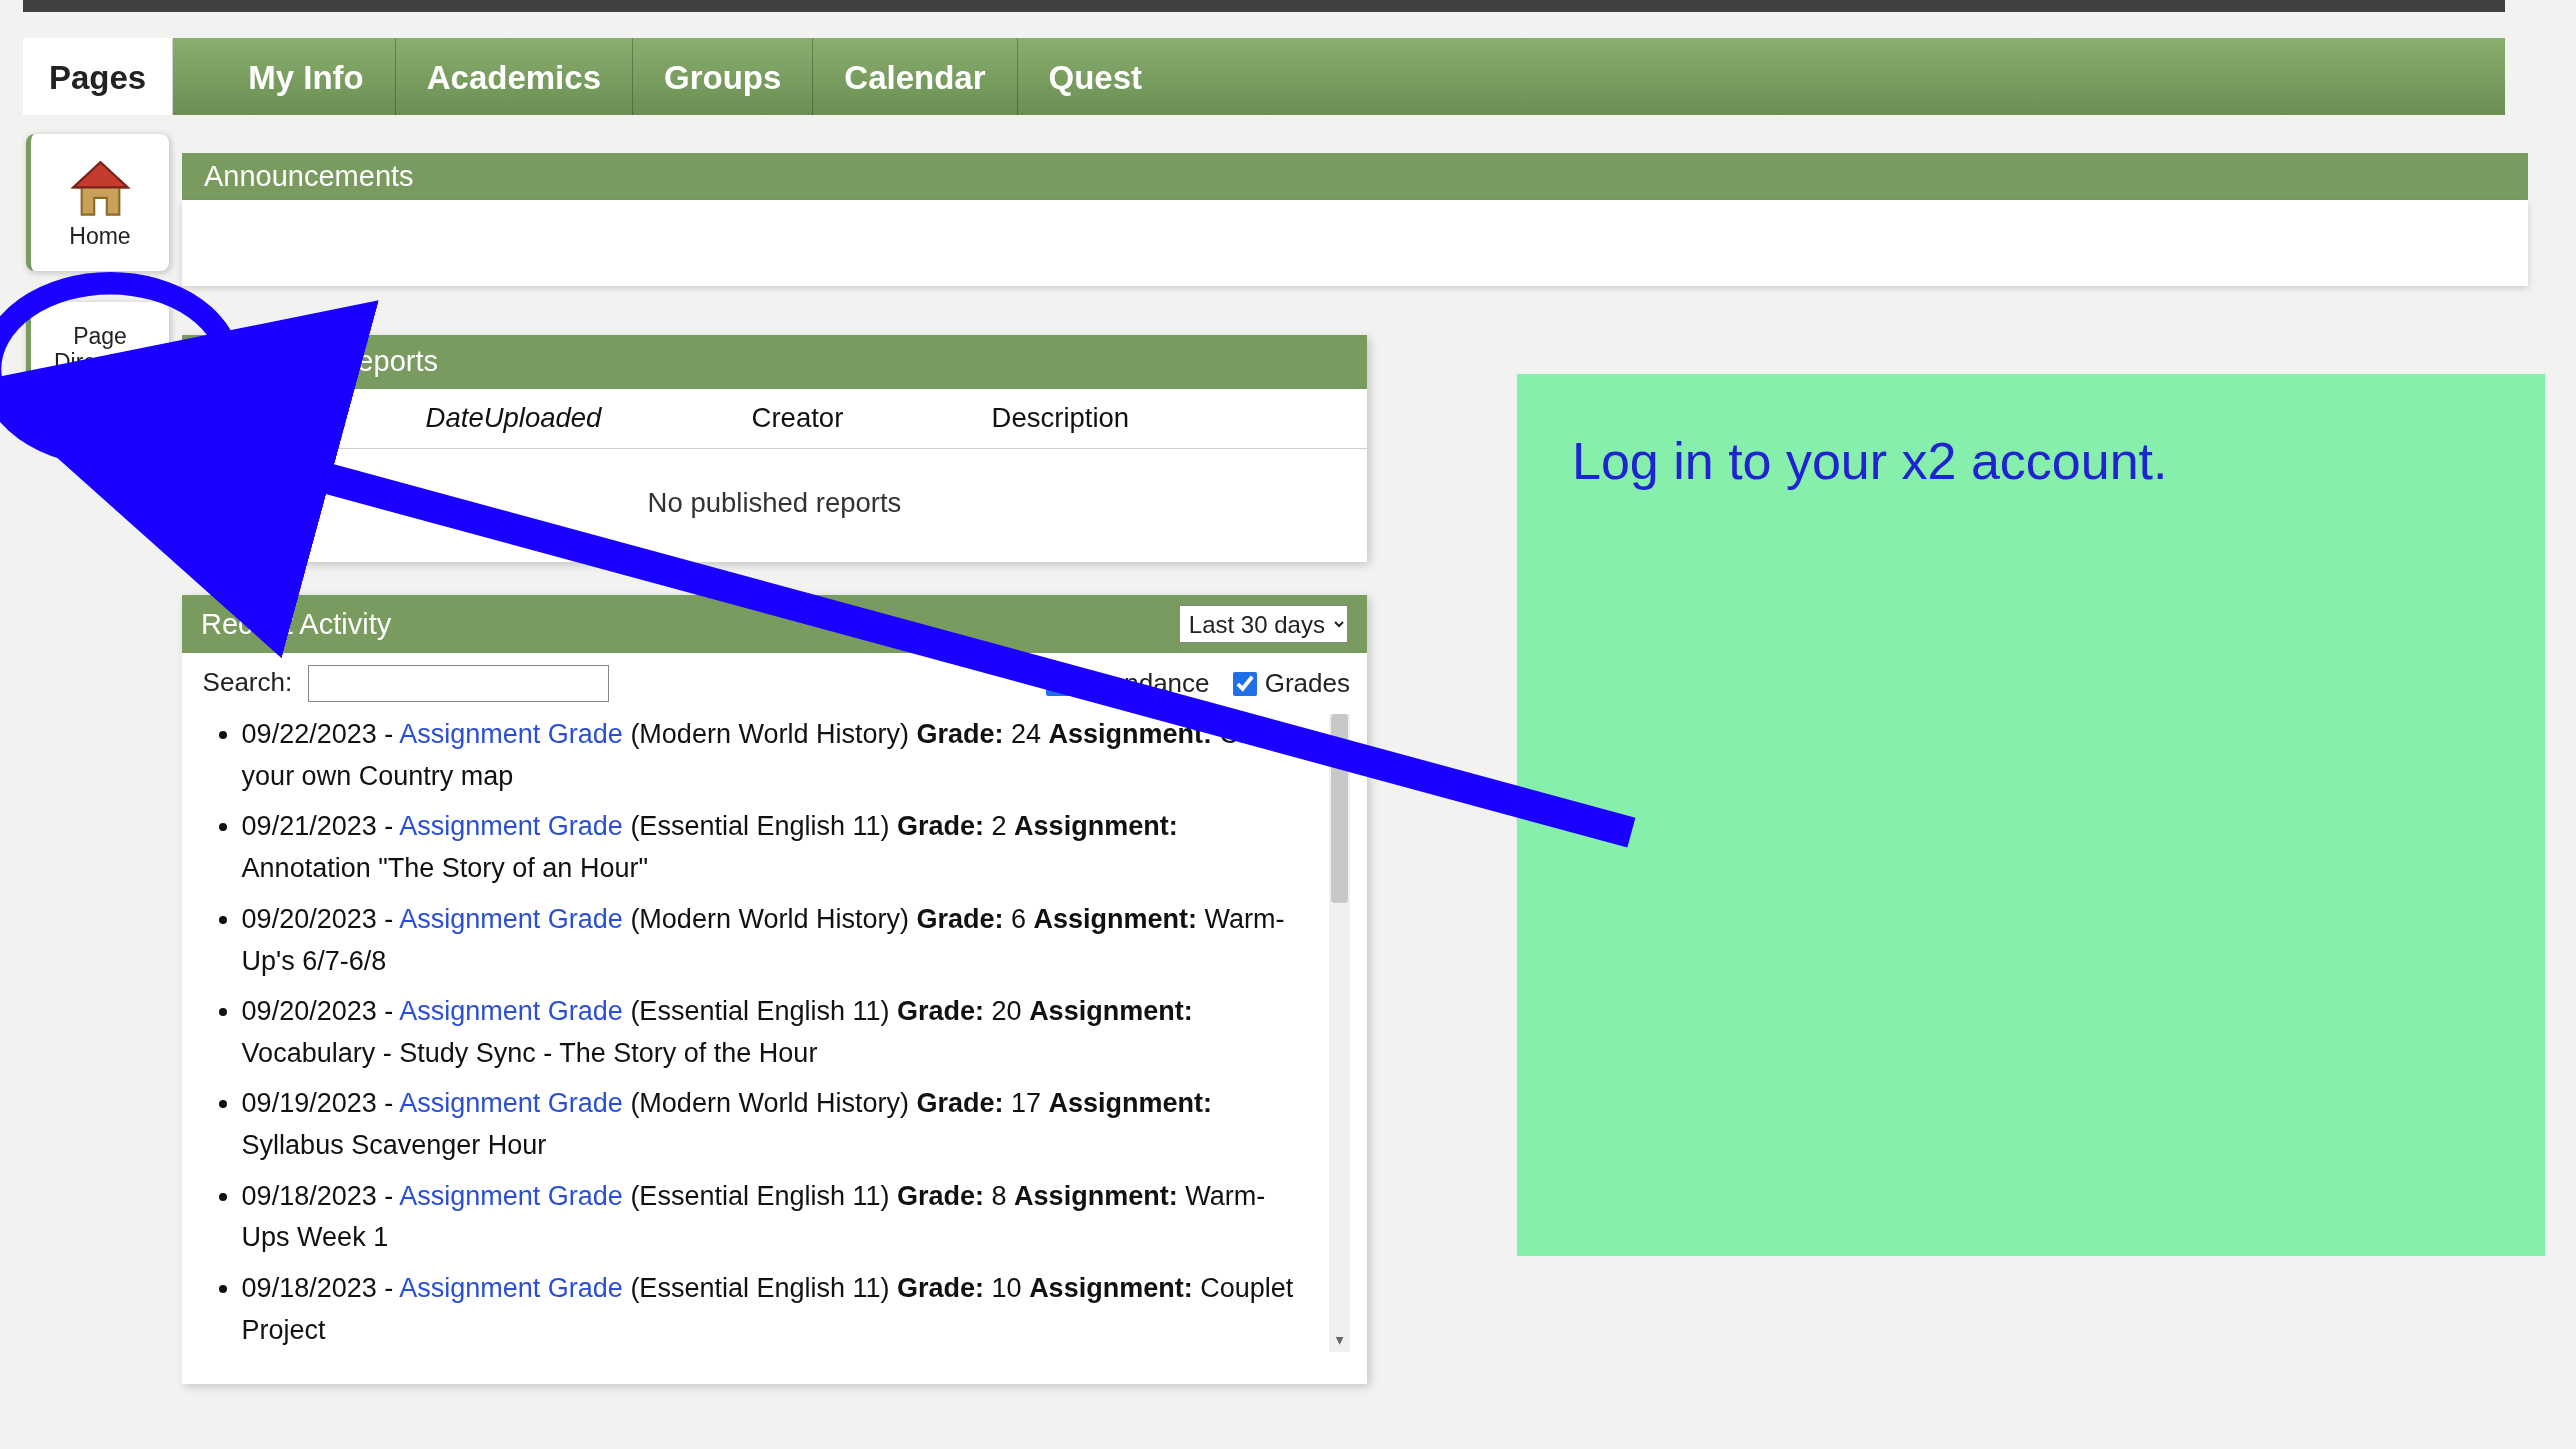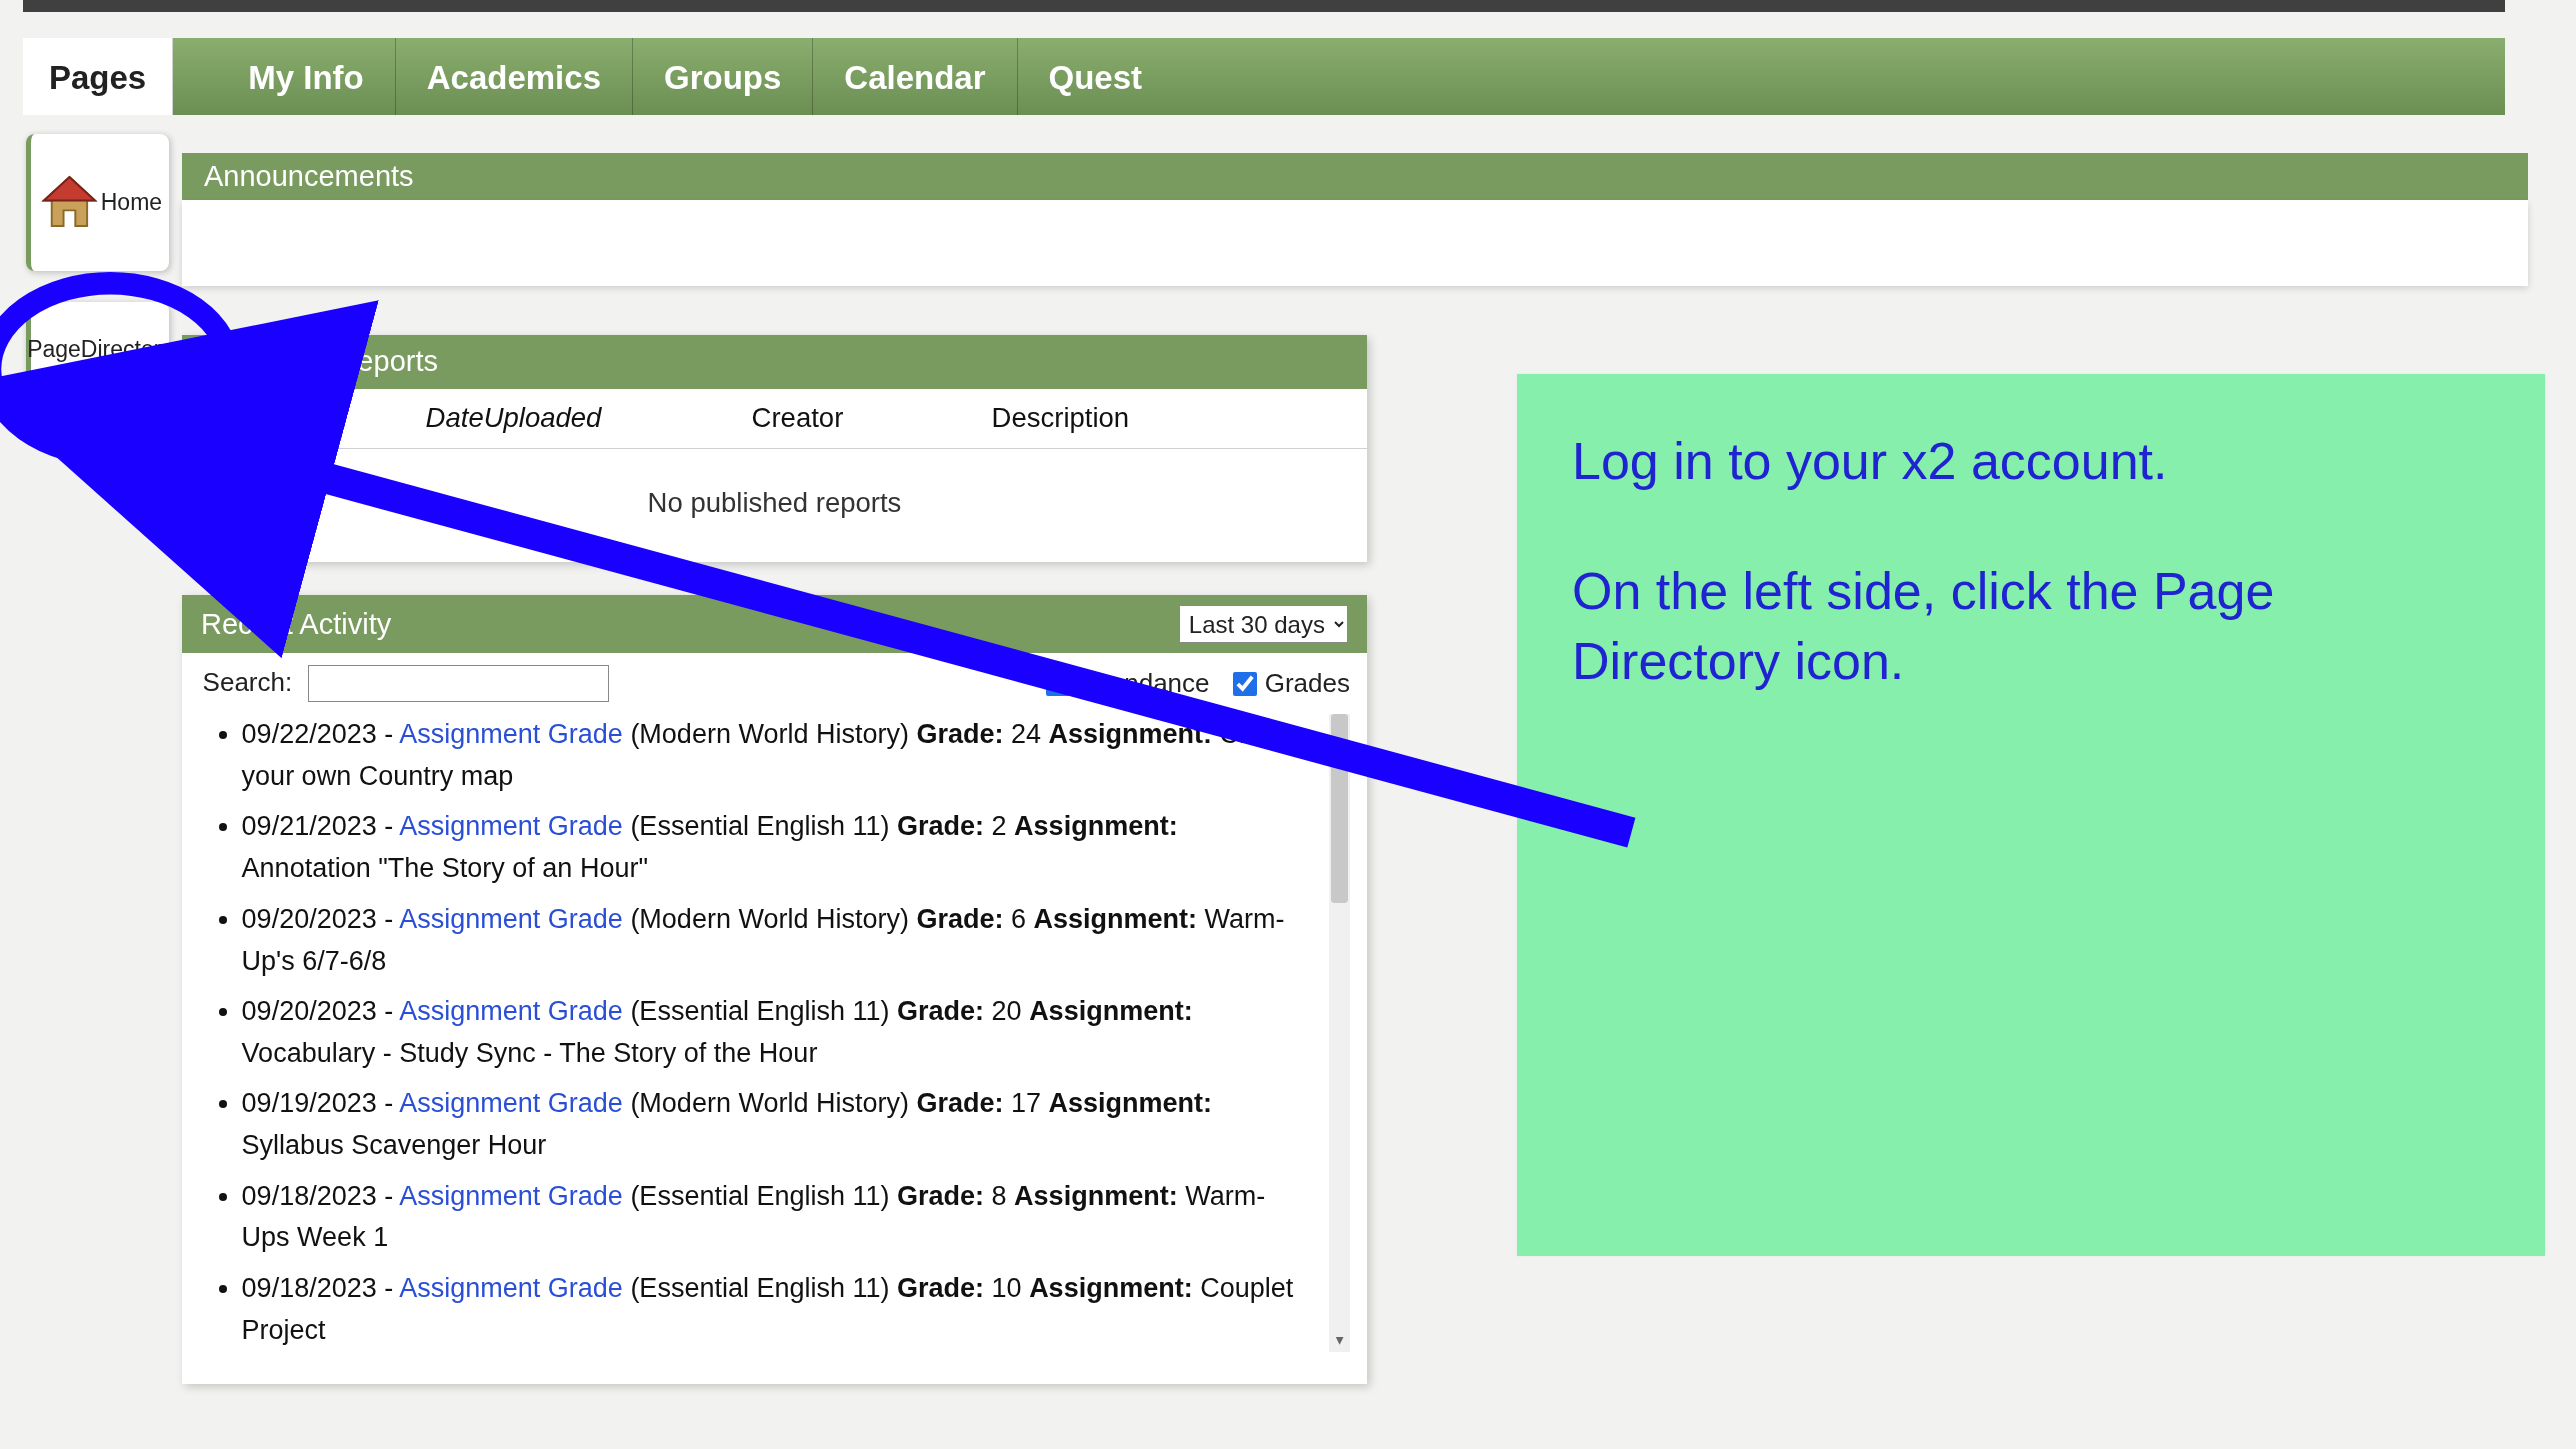--- a/index.html
+++ b/index.html
@@ -56,21 +56,21 @@
   .side-icons {
     position: absolute;
     left: 26px; top: 134px; width: 143px;
     display: flex; flex-direction: column; gap: 31px;
   }
   .side-tile {
     background: #fff;
     border-radius: 8.6px;
     box-shadow: 1.7px 1.7px 6.9px rgba(0,0,0,0.2);
     border-left: 5.2px solid #7a9b5f;
-    display: flex; flex-direction: row; align-items: center; justify-content: center;
+    display: flex; flex-direction: column; align-items: center; justify-content: center;
     padding: 12px 6.9px;
     cursor: pointer;
     font-size: 23px;
     color: #222;
   }
   .side-tile.home { height: 137px; }
   .side-tile.dir  { height: 94px; }
   .side-tile .lbl { text-align: center; line-height: 1.15; }
 
   .home-icon-svg { width: 67px; height: 67px; }
@@ -315,21 +315,20 @@
             <div class="ra-scroll-arrow">▾</div>
           </div>
         </div>
       </div>
     </div>
 
   </div>
 
   <div class="instruction-box">
     <p>Log in to your x2 account.</p>
-    <p>On the left side, click the Page Directory icon.</p>
   </div>
 
   <svg class="annotation-svg" viewBox="0 0 3000 1688">
     <ellipse cx="128" cy="430" rx="140" ry="100" fill="none" stroke="#1900ff" stroke-width="26"></ellipse>
     <defs>
       <marker id="arrowhead" markerWidth="12" markerHeight="12" refX="3" refY="6" orient="auto">
         <path d="M0,0 L12,6 L0,12 Z" fill="#1900ff"></path>
       </marker>
     </defs>
     <line x1="1900" y1="970" x2="280" y2="530" stroke="#1900ff" stroke-width="36" marker-end="url(#arrowhead)"></line>

